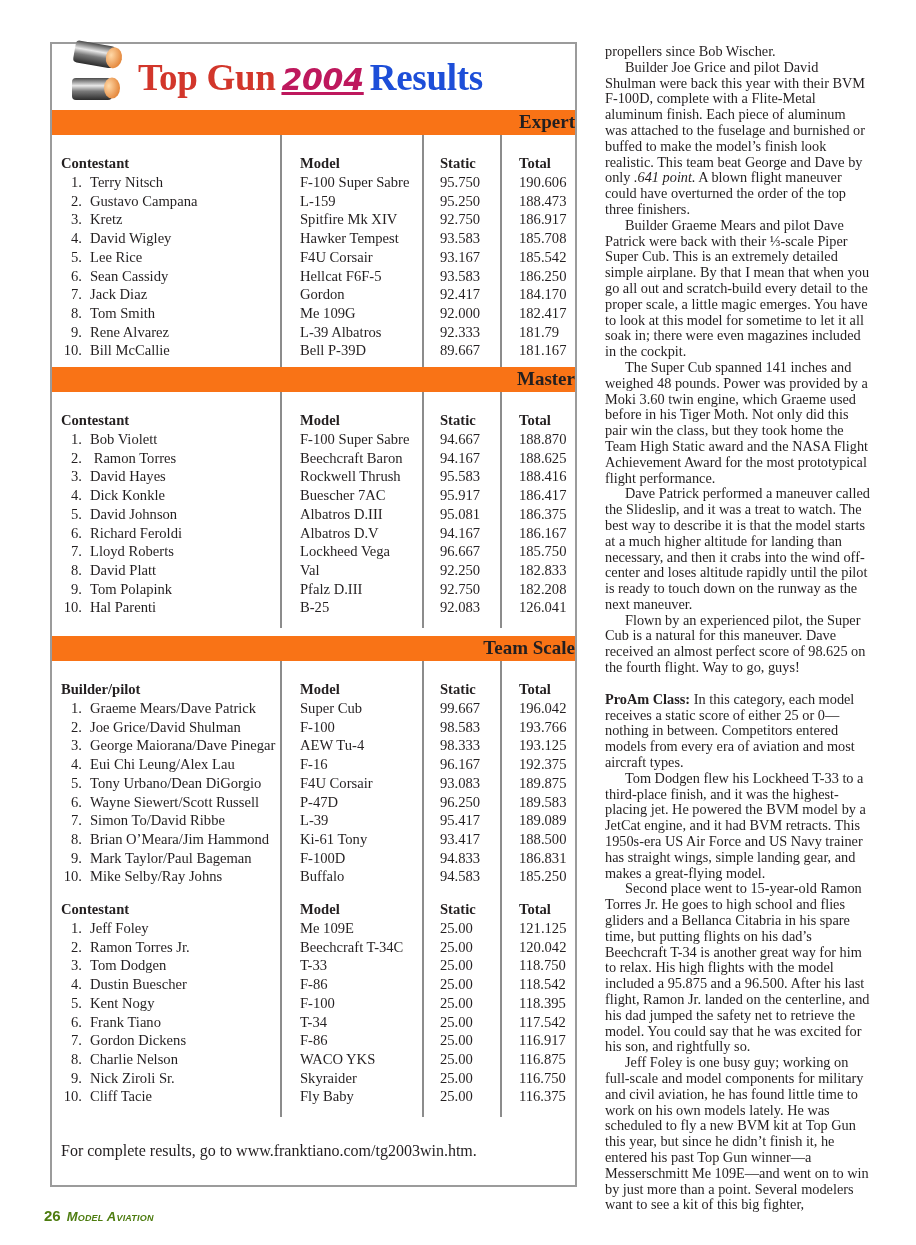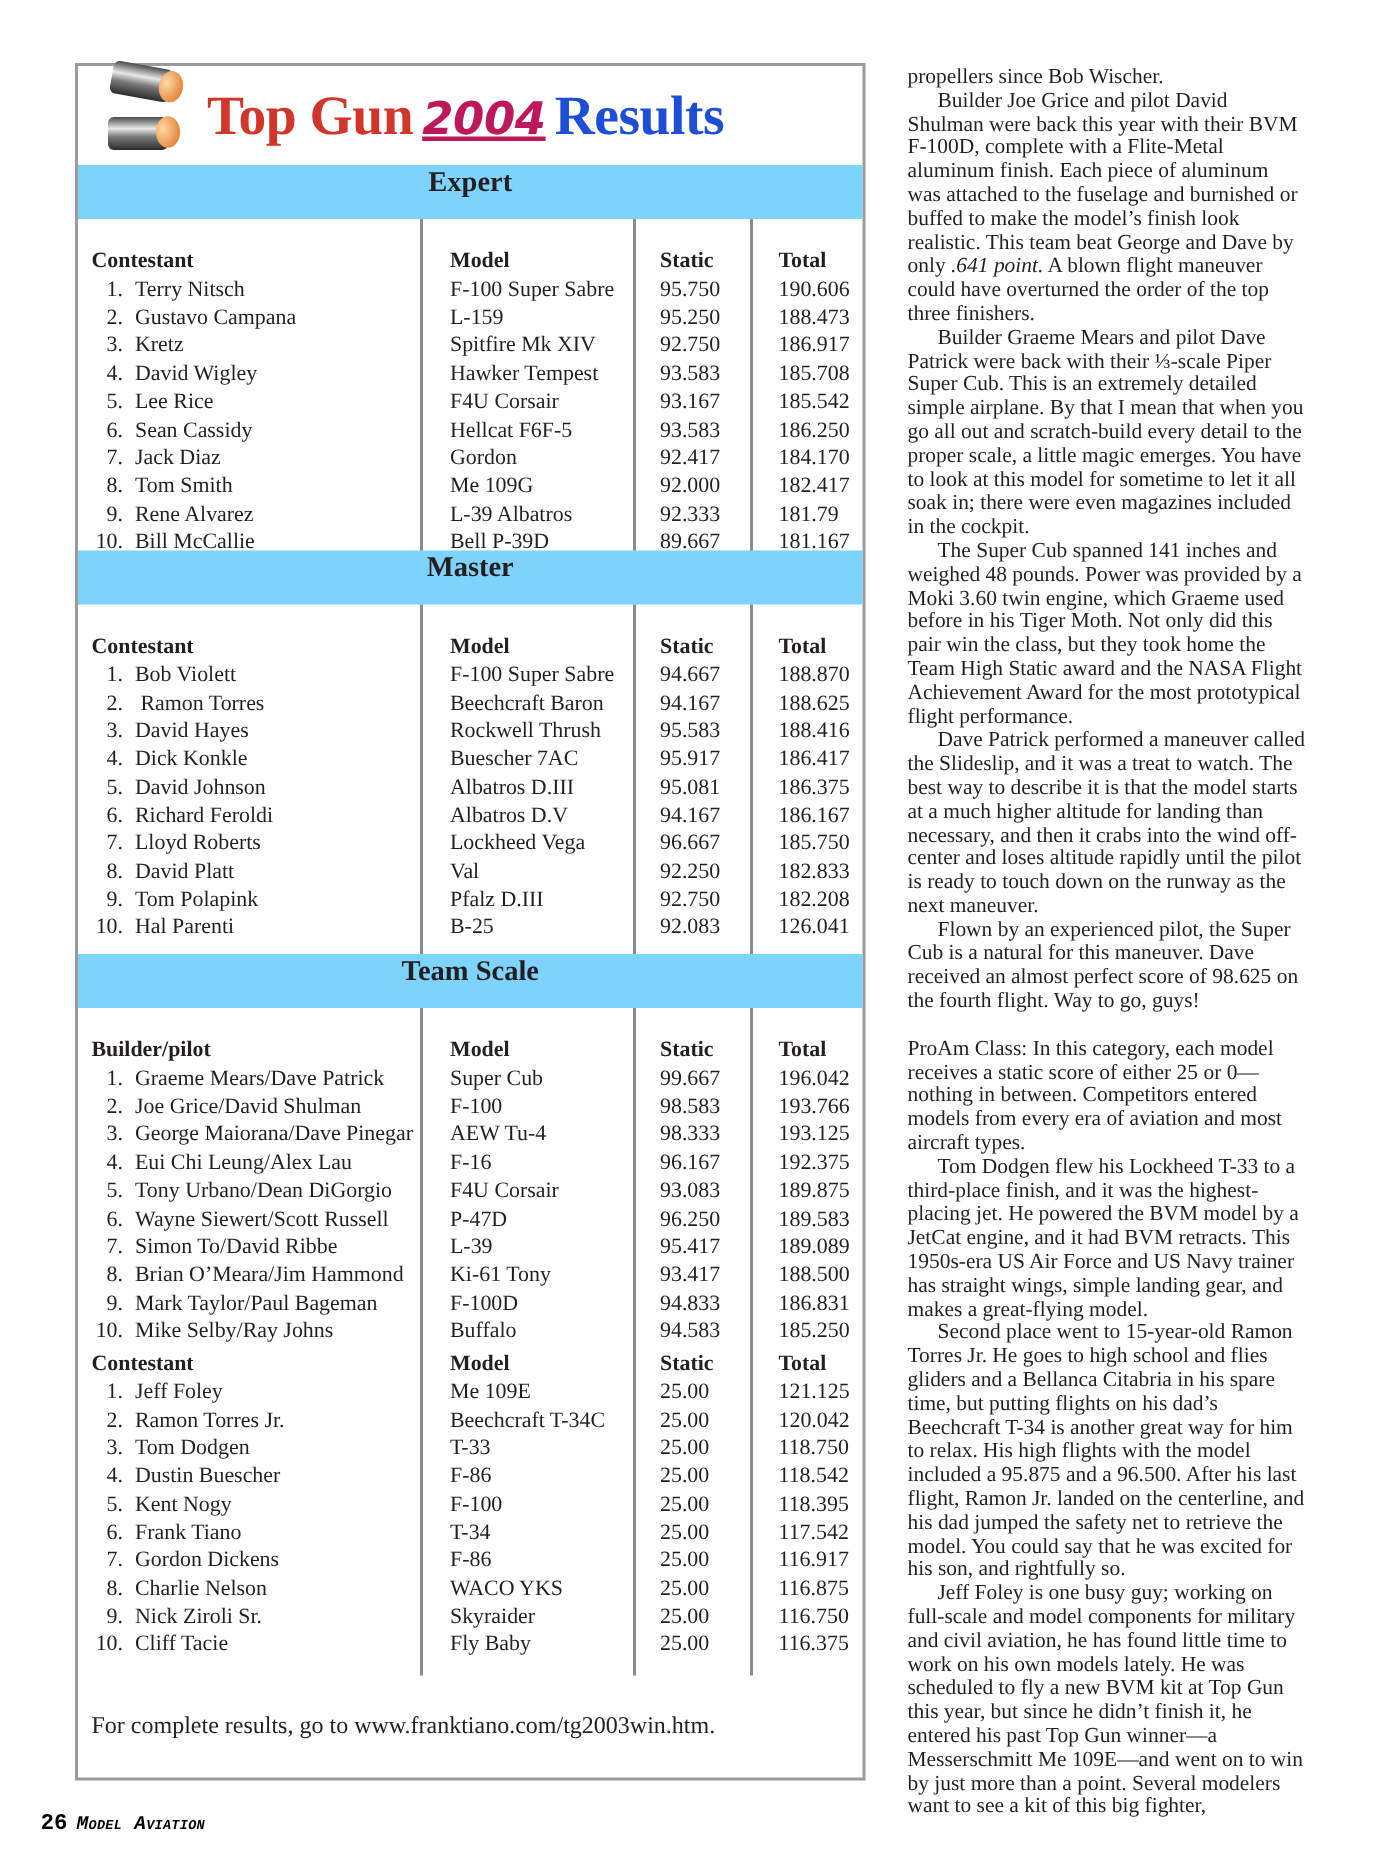--- a/index.html
+++ b/index.html
@@ -16,44 +16,44 @@
   .title {
     position: absolute; left: 86px; top: 10px; font-size: 37px; font-weight: bold;
     letter-spacing: -0.3px; white-space: nowrap; line-height: 48px;
   }
   .title .t-red { color: #d2362b; }
   .title .t-year { color: #be185d; font-family: "DejaVu Sans", sans-serif; font-style: italic; font-weight: bold; font-size: 30px; margin: 0 6px; text-decoration: underline; }
   .title .t-gray { color: #1d4ed8; }
 
   .section { position: absolute; left: 0; width: 523px; }
   .section-bar {
-    height: 36px; background: #7dd3fc; text-align: center; font-weight: bold;
+    height: 25px; background: #f97316; text-align: right; font-weight: bold;
     font-size: 19px; line-height: 23px; color: #231f20;
   }
   .grid { position: relative; height: 236px; }
   .vline { position: absolute; top: 0; bottom: 0; width: 2px; background: #8c8c8c; }
   .vline.v1 { left: 228px; } .vline.v2 { left: 370px; } .vline.v3 { left: 448px; }
   .hdr, .row { position: absolute; left: 0; width: 523px; height: 19px; font-size: 14.6px; line-height: 19px; white-space: nowrap; }
   .hdr { font-weight: bold; }
   .c-rank { position: absolute; left: 8px; width: 22px; text-align: right; }
   .c-name { position: absolute; left: 38px; }
   .hdr .c-name { left: 9px; }
   .c-model { position: absolute; left: 248px; }
   .c-static { position: absolute; left: 388px; }
   .c-total { position: absolute; left: 467px; }
 
   .footnote { position: absolute; left: 9px; top: 1098px; font-size: 16px; }
-  .page-footer { position: absolute; left: 27px; top: 1207px; font-family: Liberation Mono, monospace; font-weight: bold; font-size: 15px; color: #000000; white-space: nowrap; }
+  .page-footer { position: absolute; left: 44px; top: 1207px; font-family: Liberation Sans, sans-serif; font-weight: bold; font-size: 15px; color: #4d7c0f; white-space: nowrap; }
   .page-footer .pub { font-style: italic; font-size: 13px; letter-spacing: 0.2px; margin-left: 6px; font-variant: small-caps; }
 
   .article { position: absolute; left: 605px; top: 44px; width: 265px; font-size: 14.3px; line-height: 15.8px; }
   .article p { margin: 0; text-indent: 20px; }
   .article p.noindent { text-indent: 0; }
   .article p.gap { margin-top: 16px; text-indent: 0; }
-  .article .lead { font-weight: normal; }
+  .article .lead { font-weight: bold; }
   .article em { font-style: italic; }
 </style>
 </head>
 <body>
 
 <div class="results-box">
   <svg class="bullets" viewBox="0 0 60 72">
     <defs>
       <linearGradient id="metal" x1="0" y1="0" x2="0" y2="1">
         <stop offset="0" stop-color="#4a4a4a"></stop>

